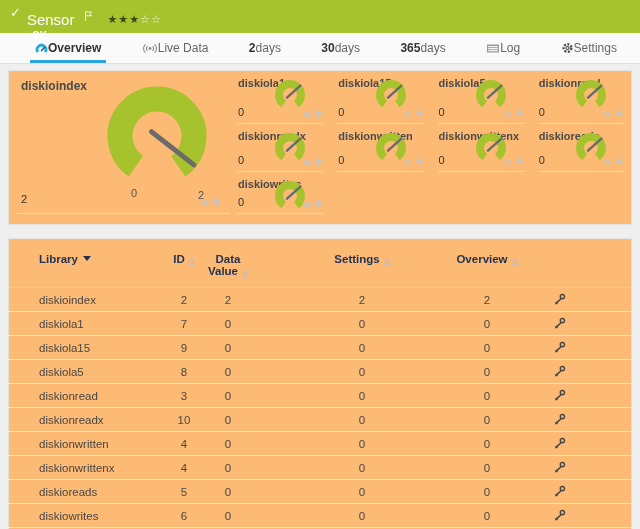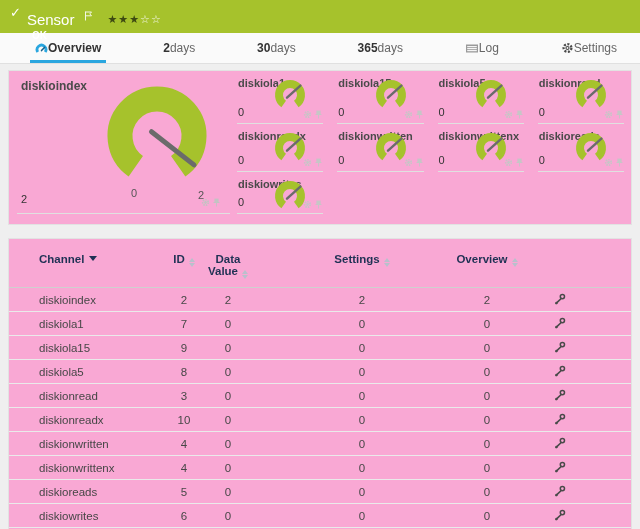--- a/index.html
+++ b/index.html
@@ -21,21 +21,21 @@
   .star.e{color:rgba(255,255,255,.85);}
   .status{font-size:10px;font-weight:bold;margin:1px 0 0 5px;}
   
   .tabbar{height:30px;background:#fafafa;border-bottom:1px solid #e0e0e0;display:flex;justify-content:space-between;align-items:stretch;padding:0 16px 0 28px;}
   .tab{display:flex;align-items:center;padding:0 7px;color:#666;font-size:12px;cursor:pointer;position:relative;white-space:nowrap;}
   .tab b{color:#333;}
   .tab.active{color:#333;font-weight:bold;}
   .tab.active::after{content:'';position:absolute;left:2px;right:2px;bottom:0;height:3px;background:#2aa6df;}
   .ticon{display:inline-flex;align-items:center;}
   
-  .panel{background:#f9a8d4;border:1px solid #e2e2e2;margin:0 8px;box-sizing:border-box;}
+  .panel{background:#fdba74;border:1px solid #e2e2e2;margin:0 8px;box-sizing:border-box;}
   .gauges{margin-top:6px;height:155px;display:flex;position:relative;}
   .big-cell{width:213px;height:142px;margin-left:8px;border-bottom:1px solid #e0e0e0;position:relative;flex:none;}
   .blabel{position:absolute;top:8px;left:4px;font-weight:bold;font-size:12px;color:#4a4a4a;}
   .bgauge{position:absolute;left:84px;top:14px;}
   .bscale-min{position:absolute;left:114px;top:116px;font-size:11px;color:#555;}
   .bscale-max{position:absolute;left:181px;top:118px;font-size:11px;color:#555;}
   .bvalue{position:absolute;left:4px;top:122px;font-size:11px;color:#333;}
   .bicons{position:absolute;right:10px;top:127px;display:flex;gap:3px;align-items:center;}
   .small-grid{flex:1;display:grid;grid-template-columns:repeat(4,1fr);grid-template-rows:53px 48px 42px;}
   .scell{position:relative;margin:0 7px;border-bottom:1px solid #e0e0e0;}
@@ -82,20 +82,34 @@
     <div class="tab active">
       <span class="ticon">
         <svg width="13" height="12" viewBox="0 0 13 12">
           <path d="M2.8 10 A4.4 4.4 0 1 1 10.2 10" fill="none" stroke="#2aa6df" stroke-width="2.8"></path>
           <line x1="6.5" y1="8.6" x2="9.7" y2="5.2" stroke="#17618a" stroke-width="1.5" stroke-linecap="round"></line>
         </svg>
       </span>
       <span>Overview</span>
     </div>
     <div class="tab">
+      <span class="ticon">
+        <svg width="16" height="11" viewBox="0 0 16 11">
+          <g fill="none" stroke="#8a8a8a" stroke-width="1.1">
+            <path d="M3.4 1.3 A5.7 5.7 0 0 0 3.4 9.7"></path>
+            <path d="M5.5 3.1 A3.2 3.2 0 0 0 5.5 7.9"></path>
+            <path d="M12.6 1.3 A5.7 5.7 0 0 1 12.6 9.7"></path>
+            <path d="M10.5 3.1 A3.2 3.2 0 0 1 10.5 7.9"></path>
+          </g>
+          <circle cx="8" cy="5.5" r="1.4" fill="#8a8a8a"></circle>
+        </svg>
+      </span>
+      <span>Live Data</span>
+    </div>
+    <div class="tab">
       <b>2</b>
       <span>days</span>
     </div>
     <div class="tab">
       <b>30</b>
       <span>days</span>
     </div>
     <div class="tab">
       <b>365</b>
       <span>days</span>
@@ -371,21 +385,21 @@
         <col style="width:48px">
       <col style="width:60px">
         <col style="width:100px">
         <col style="width:25px">
       <col style="width:100px">
         <col style="width:46px">
         <col>
     </colgroup>
     <thead>
       <tr>
-        <th class="c-ch"><span>Channel</span><span class="caret-down"></span></th>
+        <th class="c-ch"><span>Library</span><span class="caret-down"></span></th>
         <th><span>ID</span><span class="sort">
               <i class="up"></i>
               <i class="down"></i>
             </span></th>
         <th><span>Data Value</span><span class="sort">
               <i class="up"></i>
               <i class="down"></i>
             </span></th>
         <th></th>
         <th><span>Settings</span><span class="sort">

